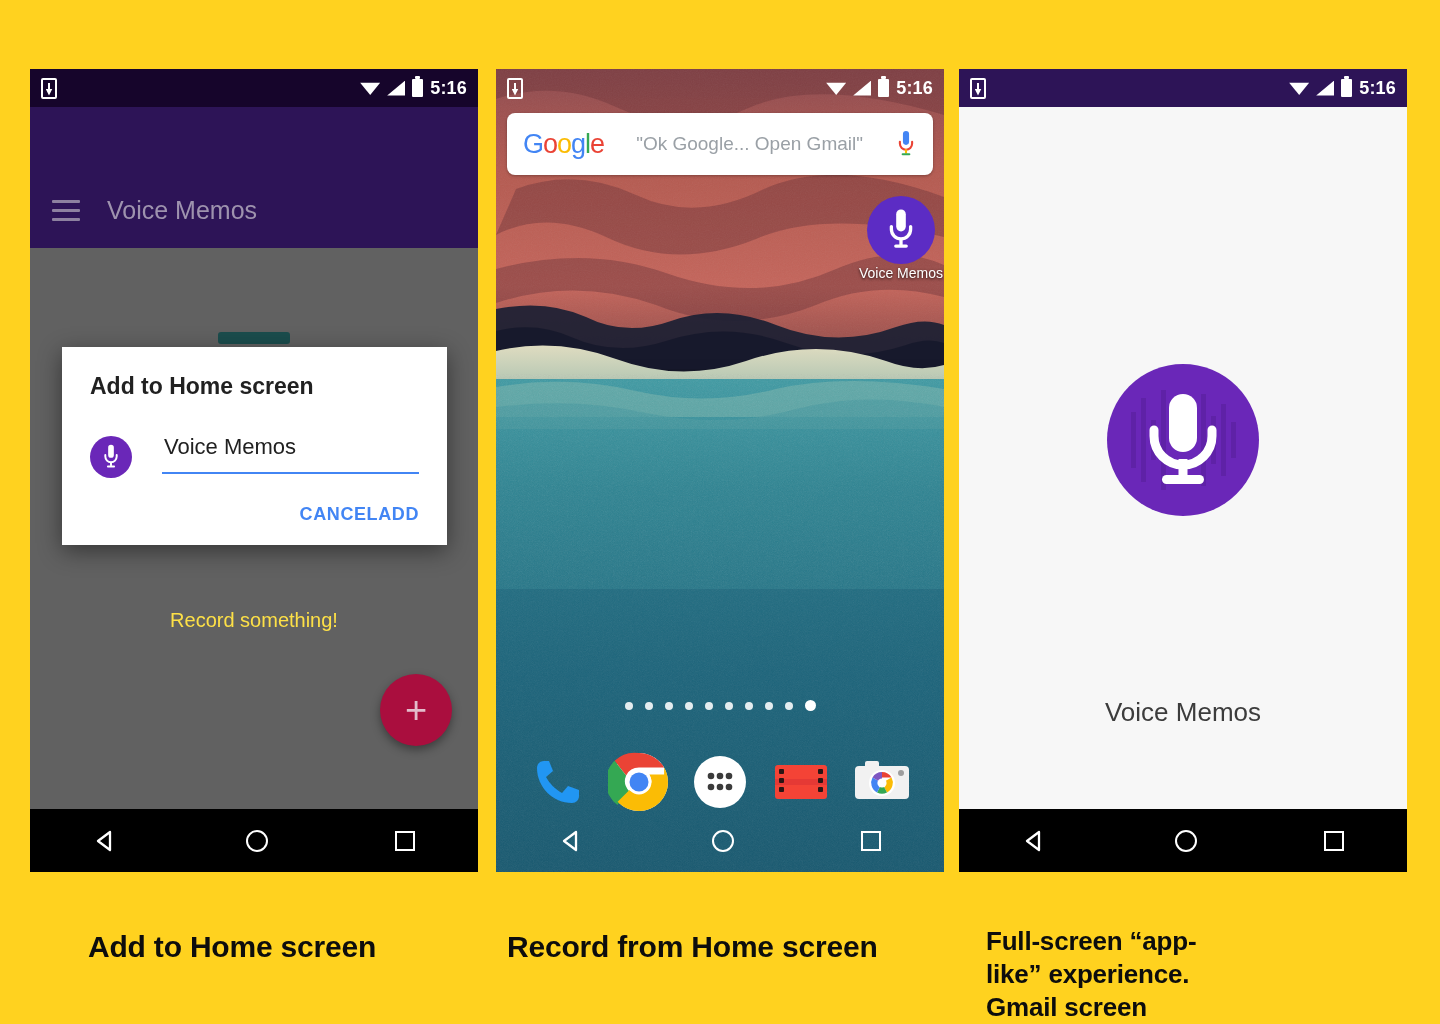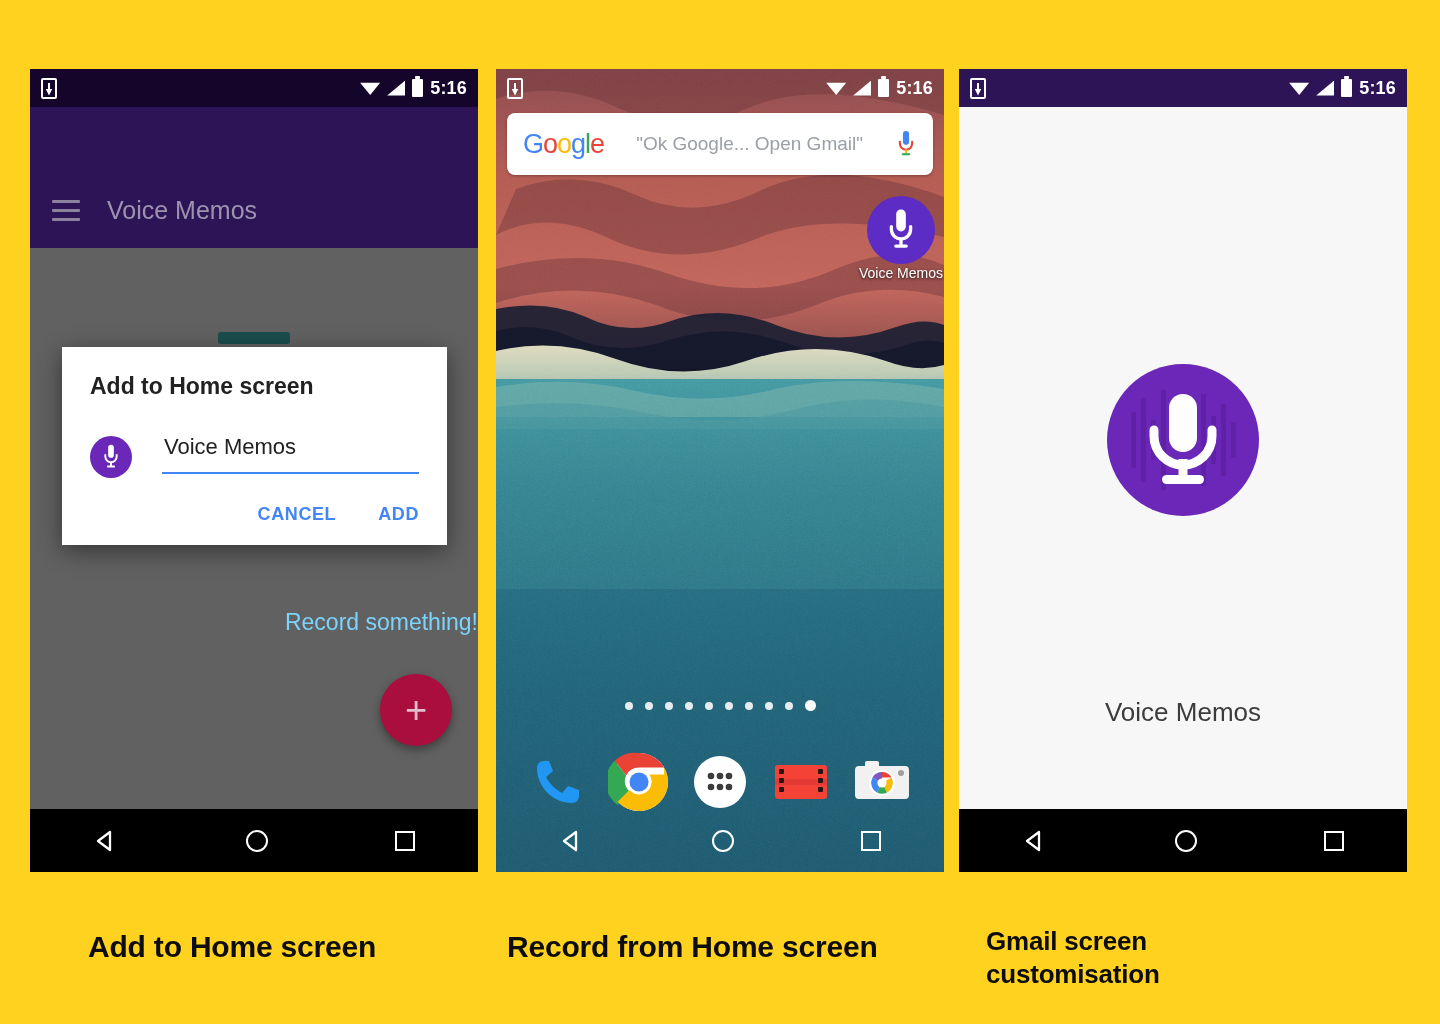--- a/index.html
+++ b/index.html
@@ -113,22 +113,22 @@
   }
   .hamburger { width: 28px; display: flex; flex-direction: column; gap: 6px; flex: none; }
   .hamburger i { height: 3px; background: #8d81a0; display: block; border-radius: 1px; }
   .appbar-title { margin-left: 27px; color: #9e93ae; font-size: 25px; }
 
   .p1-content {
     position: absolute; top: 179px; left: 0; right: 0; bottom: 63px;
     background: #616161;
   }
   .record-text {
-    position: absolute; top: 361px; width: 100%; text-align: right;
-    color: #7dd3fc; font-size: 23px;
+    position: absolute; top: 361px; width: 100%; text-align: center;
+    color: #fde047; font-size: 20px;
   }
   .teal-peek {
     position: absolute; top: 84px; left: 50%; transform: translateX(-50%);
     width: 72px; height: 12px; background: #1b4d4d; border-radius: 3px;
   }
   .fab {
     position: absolute; right: 26px; bottom: 63px;
     width: 72px; height: 72px; border-radius: 50%;
     background: #aa0e3e; box-shadow: 0 4px 10px rgba(0,0,0,.38);
     display: flex; align-items: center; justify-content: center;
@@ -148,21 +148,21 @@
     margin-top: 2px;
   }
   .dialog-field { flex: 1; margin-left: 30px; }
   .dialog-input {
     width: 100%; border: none; outline: none;
     font-family: inherit; font-size: 22px; color: #212121;
     padding: 0 0 12px 2px; background: transparent;
     border-bottom: 2.5px solid #4285f4;
   }
   .dialog-actions {
-    display: flex; justify-content: flex-end; gap: 42px;
+    display: flex; justify-content: flex-end; 
     margin-top: 26px; padding-bottom: 8px;
   }
   .dlg-btn {
     background: none; border: none; cursor: pointer;
     color: #4285f4; font-family: inherit; font-size: 18px;
     font-weight: bold; letter-spacing: .6px;
   }
 
   
   #p2-wall { position: absolute; inset: 0; overflow: hidden; }
@@ -514,16 +514,17 @@
         </svg>
         <span class="nav-home"></span>
         <span class="nav-rec"></span>
       </div>
     </div>
   </div>
 
   <div class="caption" id="cap1">Add to Home screen</div>
   <div class="caption" id="cap2">Record from Home screen</div>
   <div class="caption" id="cap3">
+    <div>Full-screen “app-like” experience.</div>
     <div>Gmail screen customisation</div>
   </div>
 
 </div>
 
 </body></html>

